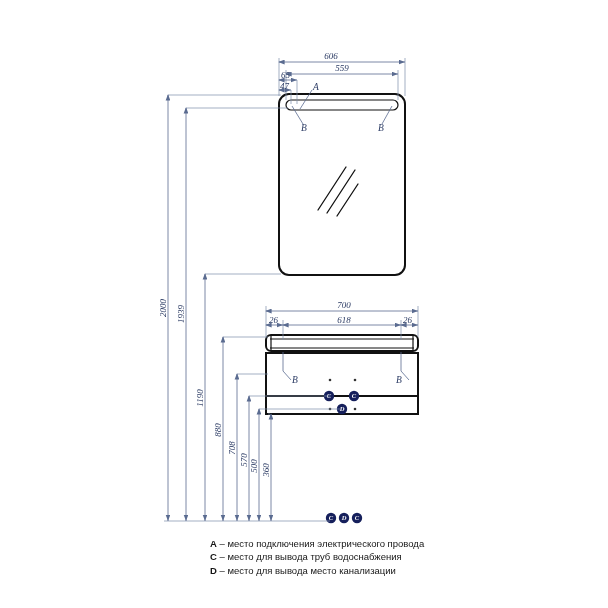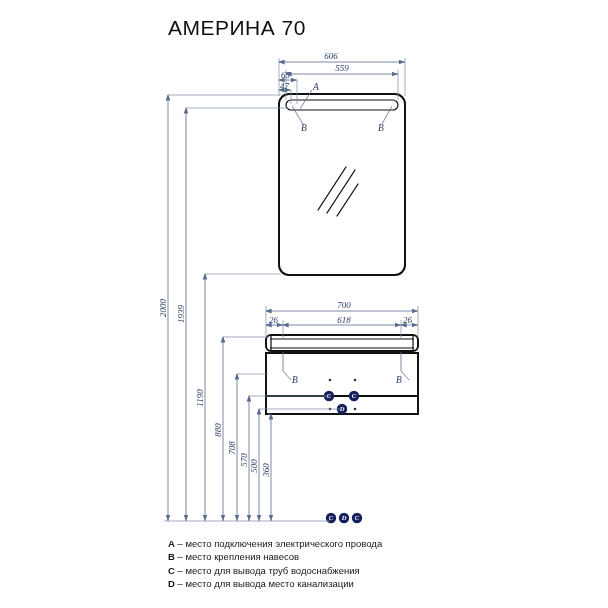--- a/index.html
+++ b/index.html
@@ -26,29 +26,28 @@
   .title{text-align:left;left:168px;width:300px;}
 
   .legend{
     position:absolute;
     left:168px;top:537px;
     font-size:9.5px;
     line-height:13.4px;
     color:#151515;
     white-space:nowrap;
   }
-  .legend div{white-space:nowrap;}
+  .legend div{white-space:nowrap;margin-left:42px;}
   .legend b{font-weight:bold;}
 </style>
 </head>
 <body>
 
 <div id="stage">
 
-  <div class="title">АМЕРИНА 70</div>
 
   <svg viewBox="0 0 608 608" xmlns="http://www.w3.org/2000/svg">
     <defs>
       <style>
         .obj{fill:none;stroke:#111;stroke-width:2;}
         .objthin{fill:none;stroke:#111;stroke-width:1.2;}
         .dim{stroke:#5a6b90;stroke-width:0.8;fill:none;}
         .dimthin{stroke:#7d8cab;stroke-width:0.7;fill:none;}
         .leader{stroke:#5a6b90;stroke-width:0.8;fill:none;}
         .dtxt{fill:#2a3a63;font-family:"Liberation Serif",serif;font-size:9px;font-style:italic;}
@@ -219,25 +218,20 @@
 
   </svg>
 
   <div class="legend">
     <div>
       <b>A</b>
       <span>–</span>
       <span>место подключения электрического провода</span>
     </div>
     <div>
-      <b>B</b>
-      <span>–</span>
-      <span>место крепления навесов</span>
-    </div>
-    <div>
       <b>C</b>
       <span>–</span>
       <span>место для вывода труб водоснабжения</span>
     </div>
     <div>
       <b>D</b>
       <span>–</span>
       <span>место для вывода место канализации</span>
     </div>
   </div>

